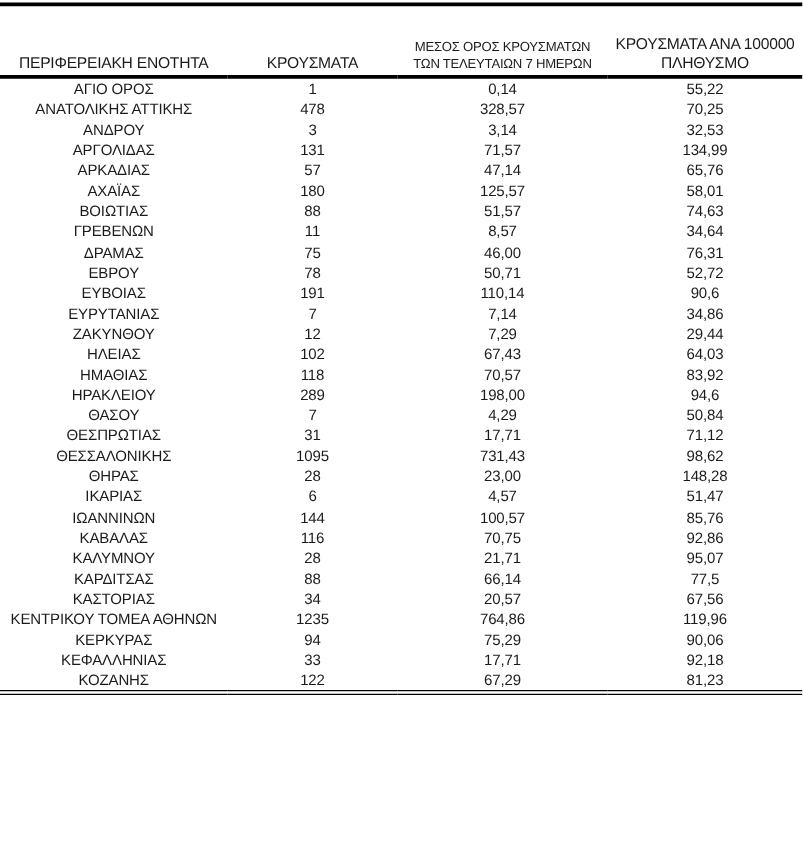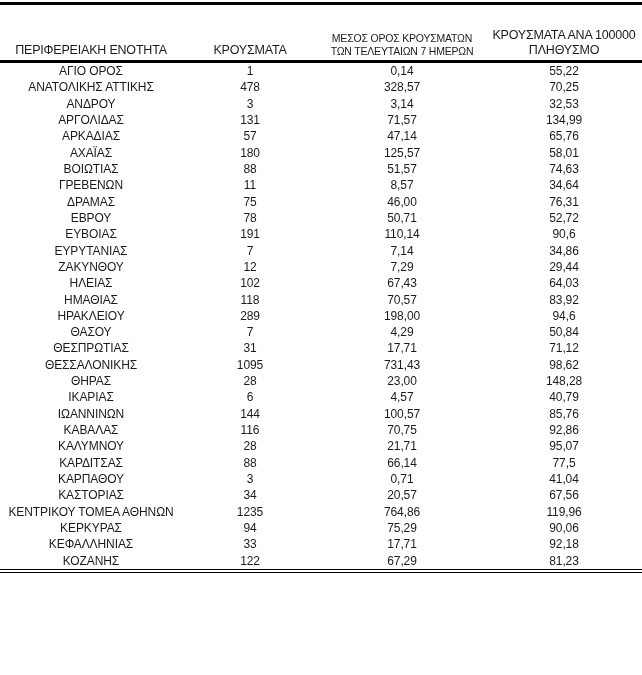--- a/index.html
+++ b/index.html
@@ -211,21 +211,21 @@
         <tr>
           <td>ΘΗΡΑΣ</td>
           <td>28</td>
           <td>23,00</td>
           <td>148,28</td>
         </tr>
         <tr>
           <td>ΙΚΑΡΙΑΣ</td>
           <td>6</td>
           <td>4,57</td>
-          <td>40,79</td>
+          <td>51,47</td>
         </tr>
         <tr>
           <td>ΙΩΑΝΝΙΝΩΝ</td>
           <td>144</td>
           <td>100,57</td>
           <td>85,76</td>
         </tr>
         <tr>
           <td>ΚΑΒΑΛΑΣ</td>
           <td>116</td>
@@ -236,26 +236,20 @@
           <td>ΚΑΛΥΜΝΟΥ</td>
           <td>28</td>
           <td>21,71</td>
           <td>95,07</td>
         </tr>
         <tr>
           <td>ΚΑΡΔΙΤΣΑΣ</td>
           <td>88</td>
           <td>66,14</td>
           <td>77,5</td>
-        </tr>
-        <tr>
-          <td>ΚΑΡΠΑΘΟΥ</td>
-          <td>3</td>
-          <td>0,71</td>
-          <td>41,04</td>
         </tr>
         <tr>
           <td>ΚΑΣΤΟΡΙΑΣ</td>
           <td>34</td>
           <td>20,57</td>
           <td>67,56</td>
         </tr>
         <tr>
           <td>ΚΕΝΤΡΙΚΟΥ ΤΟΜΕΑ ΑΘΗΝΩΝ</td>
           <td>1235</td>

